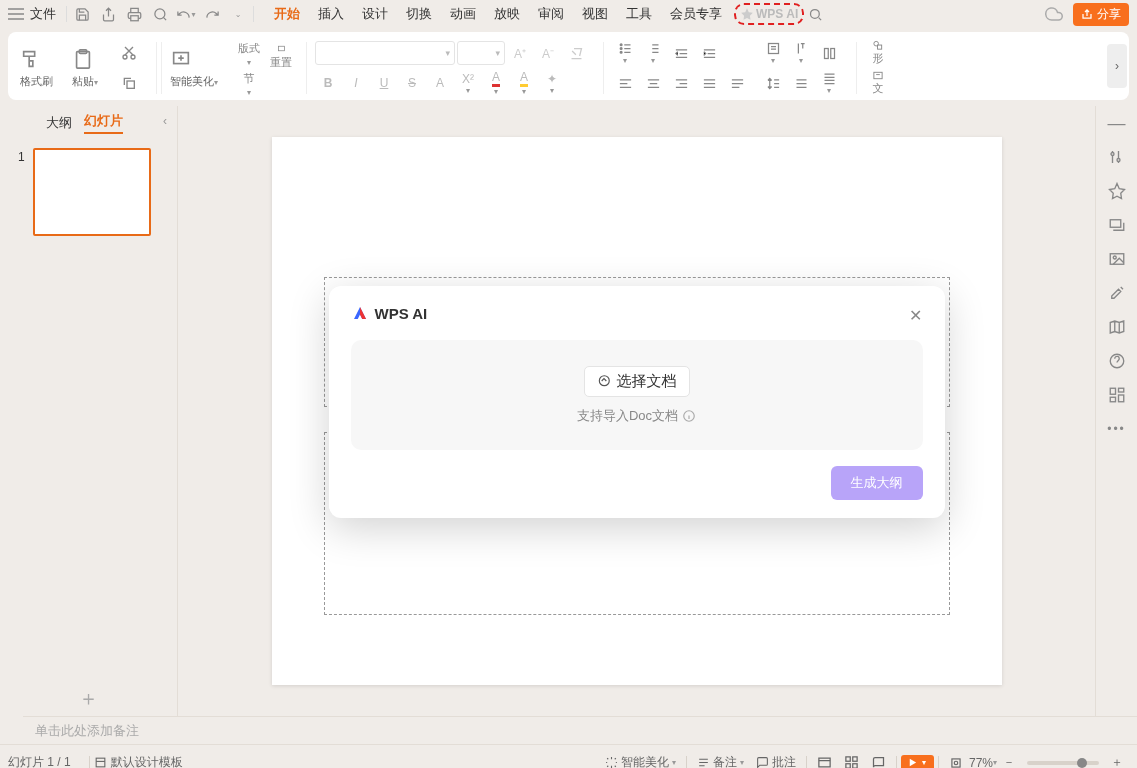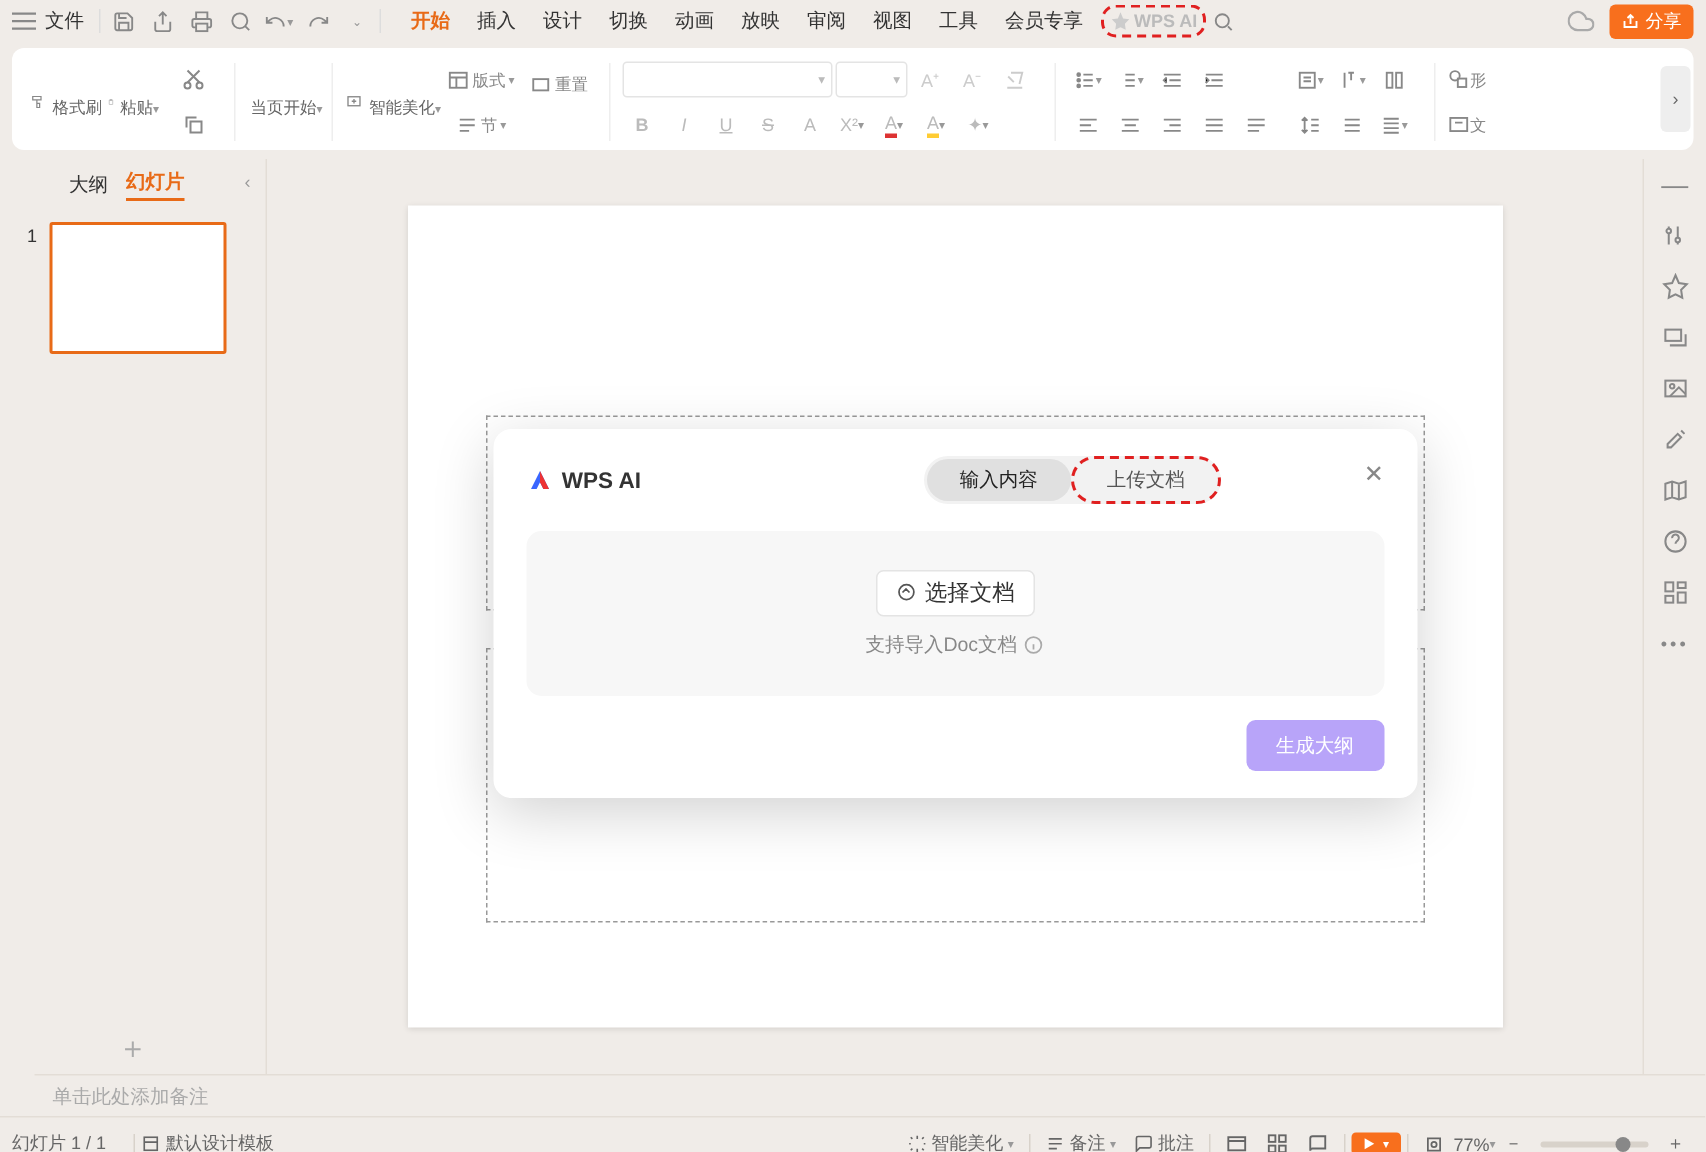--- a/index.html
+++ b/index.html
@@ -19,24 +19,24 @@
 .dashed-red { outline:2px dashed #e02020; outline-offset:0; border-radius:8px;}
 .menubar .right { margin-left:auto; display:flex; align-items:center; gap:10px; }
 .share-btn { background:#f86f1d; color:#fff; border-radius:4px; padding:3px 8px; display:flex; align-items:center; gap:4px; }
 .cloud-icon { width:18px; height:18px; color:#aaa; }
 
 
 .ribbon-wrap { padding:4px 8px 6px; }
 .ribbon { background:#fff; border-radius:8px; padding:6px 6px 2px; display:flex; align-items:stretch; position:relative; height:68px; overflow:hidden;}
 .ribbon .grp { display:flex; align-items:center; padding:0 6px; gap:4px;}
 .ribbon .vsep { width:1px; background:#eee; margin:4px 2px; }
-.ribbon .bigbtn { display:flex; flex-direction:row; align-items:flex-end; justify-content:center; width:48px; color:#666; gap:4px;}
+.ribbon .bigbtn { display:flex; flex-direction:column; align-items:flex-start; justify-content:center; width:48px; color:#666; gap:4px;}
 .ribbon .bigbtn .ic { width:22px; height:22px; color:#888;}
 .ribbon .bigbtn .lbl { font-size:11px; white-space:nowrap; }
-.ribbon .smico { width:26px; height:26px; display:flex; align-items:center; justify-content:center; color:#888; }
+.ribbon .smico { width:26px; height:26px; display:flex; align-items:center; justify-content:center; color:#888;flex-direction:column; }
 .select-placeholder { background:#fff; border:1px solid #e4e4e4; height:24px; border-radius:3px; display:flex; align-items:center; justify-content:flex-end; padding:0 4px; color:#bbb;}
 .select-placeholder .caret { font-size:9px;}
 .ribbon .col { display:flex; flex-direction:column; justify-content:center; gap:4px; margin-right:6px;}
 .ribbon .row { display:flex; align-items:center; gap:2px;}
 .expand-handle { position:absolute; right:2px; top:50%; transform:translateY(-50%); width:20px; height:44px; background:#eee; border-radius:4px; display:flex; align-items:center; justify-content:center; color:#666;}
 
 
 .main { display:flex; height:calc(100% - 28px - 78px - 24px - 28px); }
 .leftpanel { width:178px; display:flex; flex-direction:column; border-right:1px solid #e3ddd6; }
 .lefttabs { display:flex; align-items:center; height:34px; padding:0 12px 0 40px; position:relative;}
@@ -208,29 +208,20 @@
           </span>
       <span class="smico">
             <svg width="16" height="16" viewBox="0 0 24 24" fill="none" stroke="currentColor" stroke-width="2">
               <rect x="9" y="9" width="11" height="11"></rect>
               <path d="M5 15V5h10"></path>
             </svg>
           </span>
     </div>
   </div>
   <div class="vsep"></div>
-  <div class="grp">
-    <div class="bigbtn">
-      <svg class="ic" viewBox="0 0 24 24" fill="none" stroke="currentColor" stroke-width="1.8">
-            <circle cx="12" cy="12" r="9"></circle>
-            <path d="M10 8l6 4-6 4z" fill="currentColor"></path>
-          </svg>
-      <span class="lbl"><span>当页开始</span><span class="caret-d">▾</span></span>
-    </div>
-  </div>
   <div class="vsep"></div>
   <div class="grp">
     <div class="bigbtn" style="width:64px">
       <svg class="ic" viewBox="0 0 24 24" fill="none" stroke="currentColor" stroke-width="1.8">
             <rect x="4" y="5" width="16" height="12"></rect>
             <path d="M12 8v6M9 11h6"></path>
           </svg>
       <span class="lbl"><span>智能美化</span><span class="caret-d">▾</span></span>
     </div>
     <div class="col">
@@ -453,24 +444,20 @@
 
       <div class="ai-modal">
         <div class="ai-head">
           <div class="ai-logo">
             <svg viewBox="0 0 24 24">
                 <path d="M4 20L12 4l8 16h-5l-3-6-3 6z" fill="#3a66ff"></path>
                 <path d="M12 4l8 16h-5l-3-6z" fill="#e33"></path>
               </svg>
             <span>WPS AI</span>
           </div>
-          <div class="modeswitch">
-            <span class="mopt active">输入内容</span>
-            <span class="mopt highlight dashed-red">上传文档</span>
-          </div>
           <span class="ai-close">✕</span>
         </div>
         <div class="dropzone">
           <div class="upload-btn">
             <svg width="14" height="14" viewBox="0 0 24 24" fill="none" stroke="#555" stroke-width="2">
                 <path d="M21 11.5a8.38 8.38 0 01-8.5 8.5A8.38 8.38 0 014 11.5 8.5 8.5 0 0112.5 3 8.38 8.38 0 0121 11.5zM8 12l4-4 4 4"></path>
               </svg>
             <span>选择文档</span>
           </div>
           <div class="support-text">

